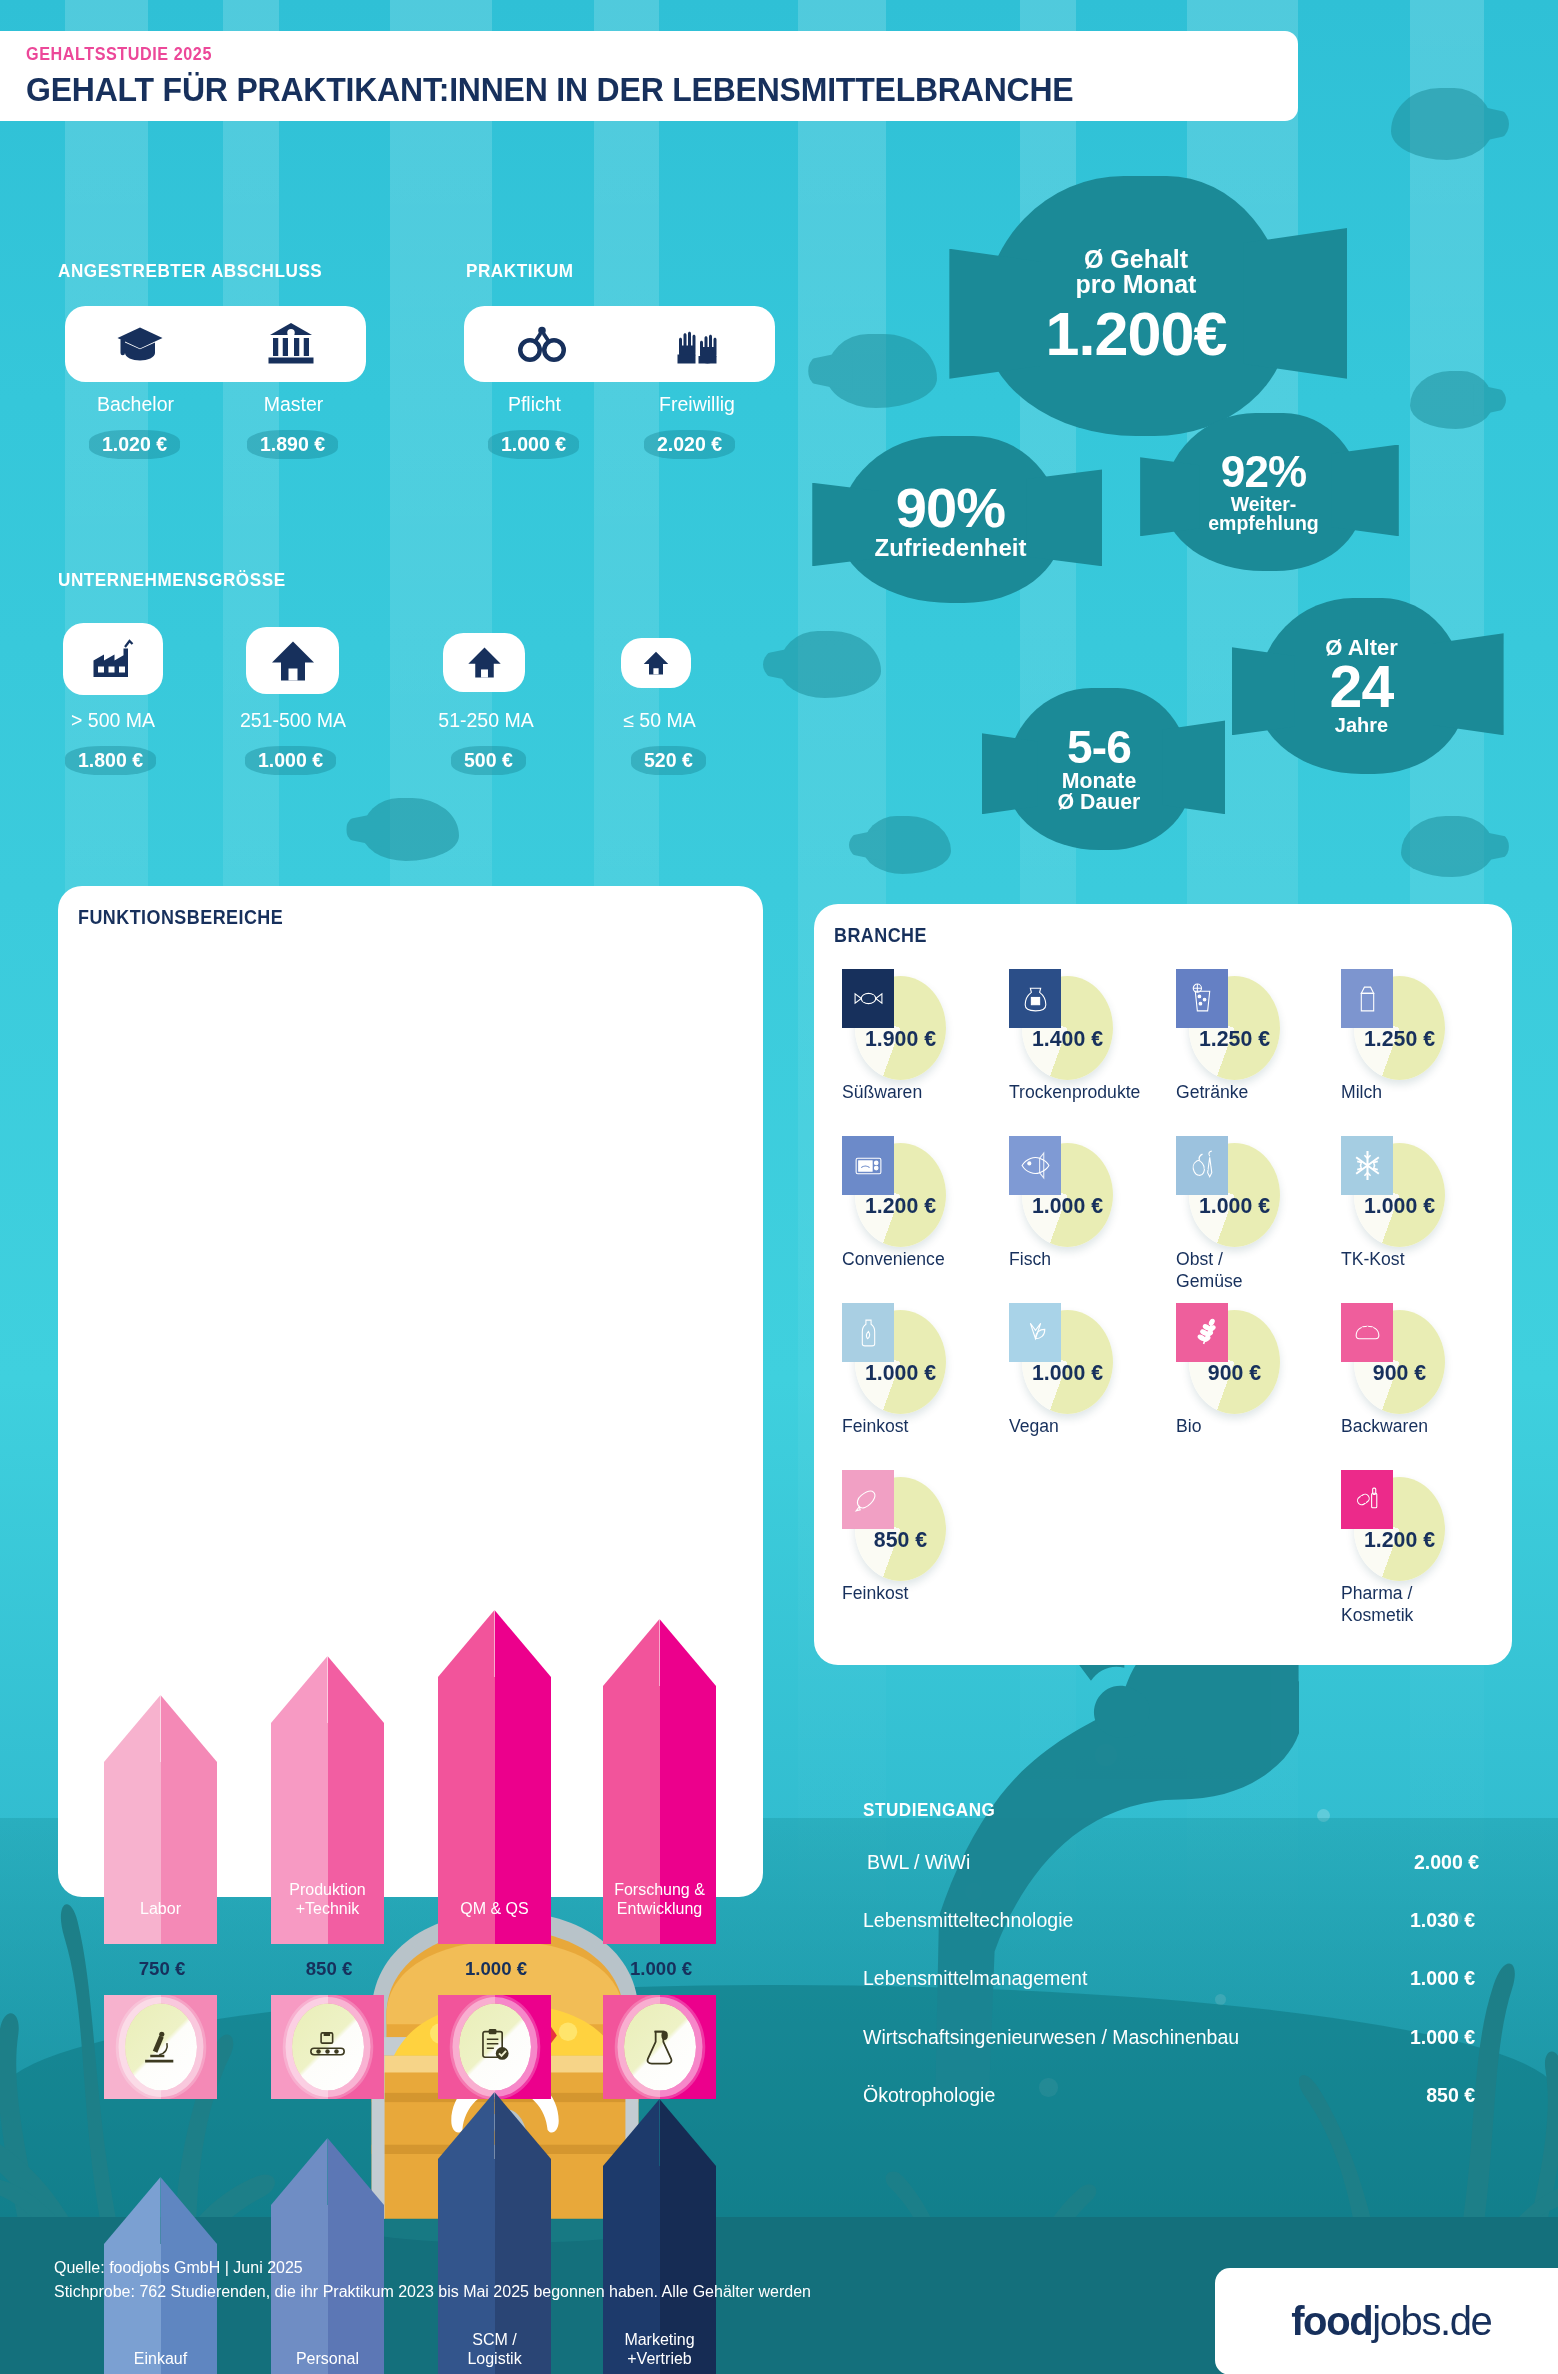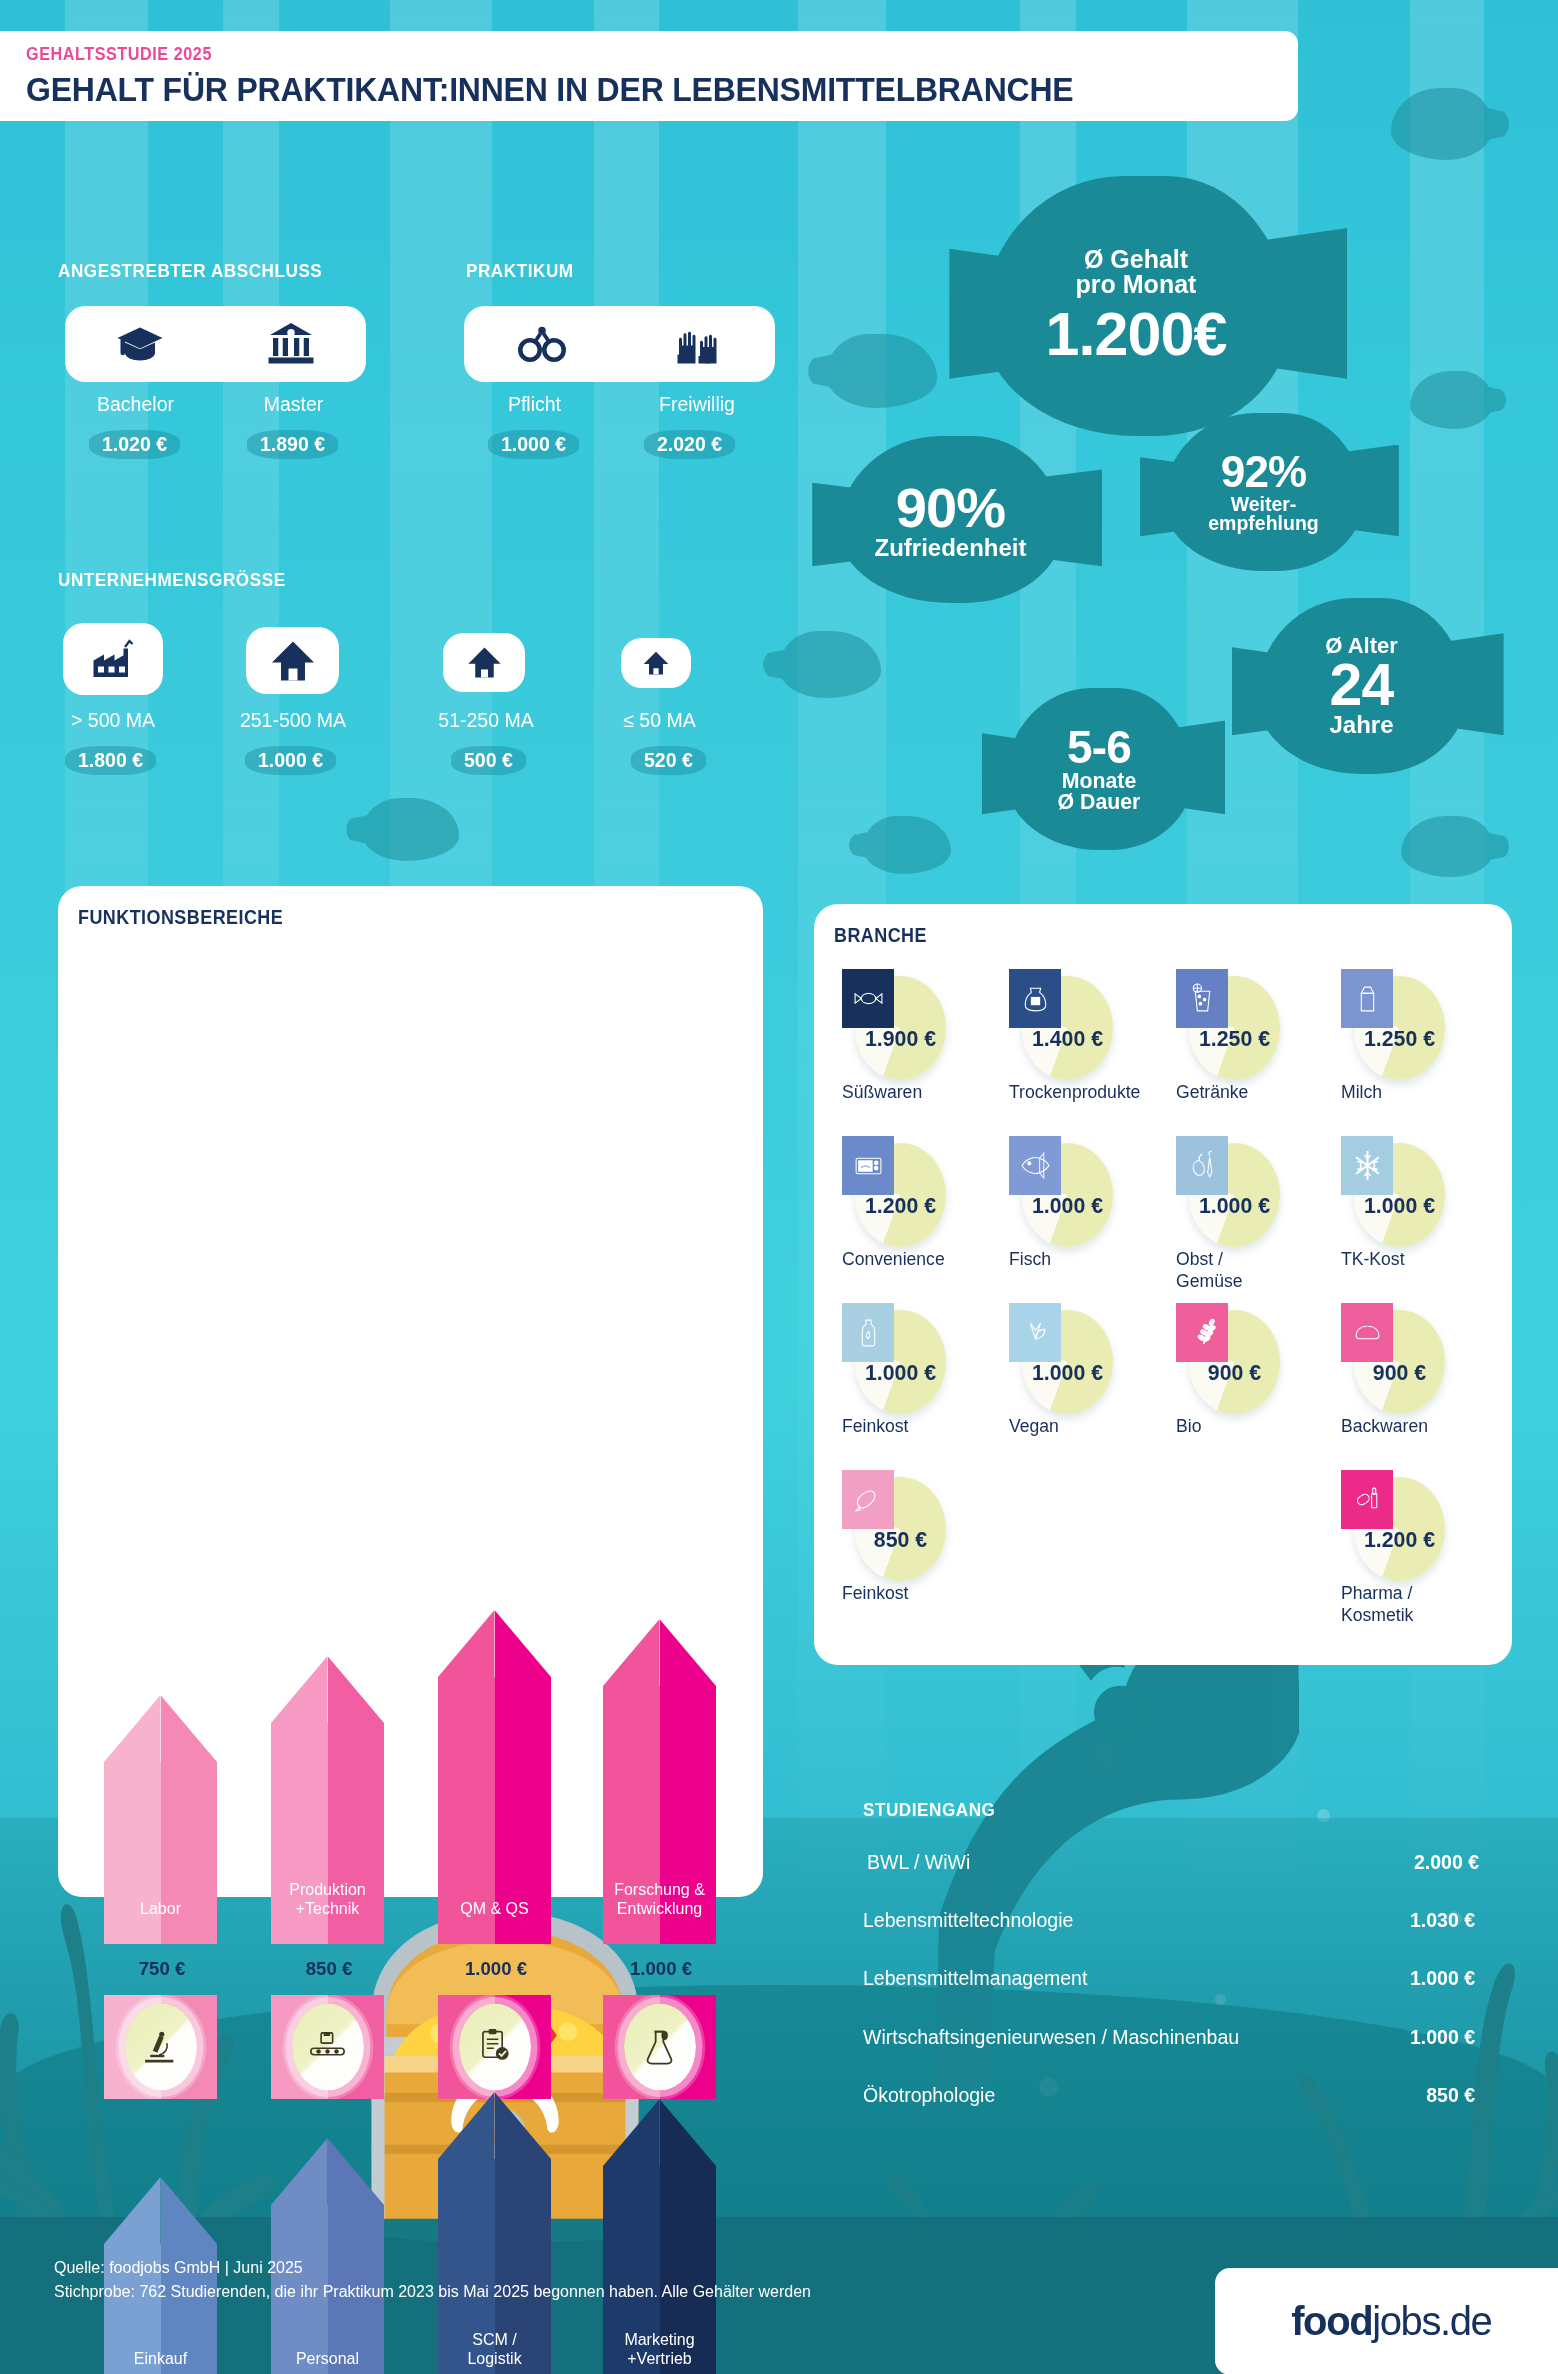--- a/index.html
+++ b/index.html
@@ -376,21 +376,21 @@
   </div>
 </div>
 
 <div class="statfish" style="left:1257px;top:598px;width:209px;height:176px">
   <div class="body"></div>
     <div class="tailR" style="right:-18%"></div>
     <div class="tailL" style="left:-12%"></div>
   <div class="txt">
     <div class="sf-small" style="font-size:22px">Ø Alter</div>
     <div class="sf-big" style="font-size:59px;line-height:.95">24</div>
-    <div class="sf-small" style="font-size:24px">Jahre</div>
+    <div class="sf-small" style="font-size:20px">Jahre</div>
   </div>
 </div>
 
 <div class="panel" style="left:58px;top:886px;width:705px;height:1011px">
   <div class="panel-title" style="position:absolute;left:20.4px;top:20.4px">FUNKTIONSBEREICHE</div>
   <div id="fb-arrows">
       <div class="arrowwrap" style="left: 46px; top: 809px; width: 113px; height: 249px;">
         <div class="arrow" style="height:249px">
           <div class="head" style="top:0;height:67px">
             <div class="hl" style="background:#f7b2ce"></div>

